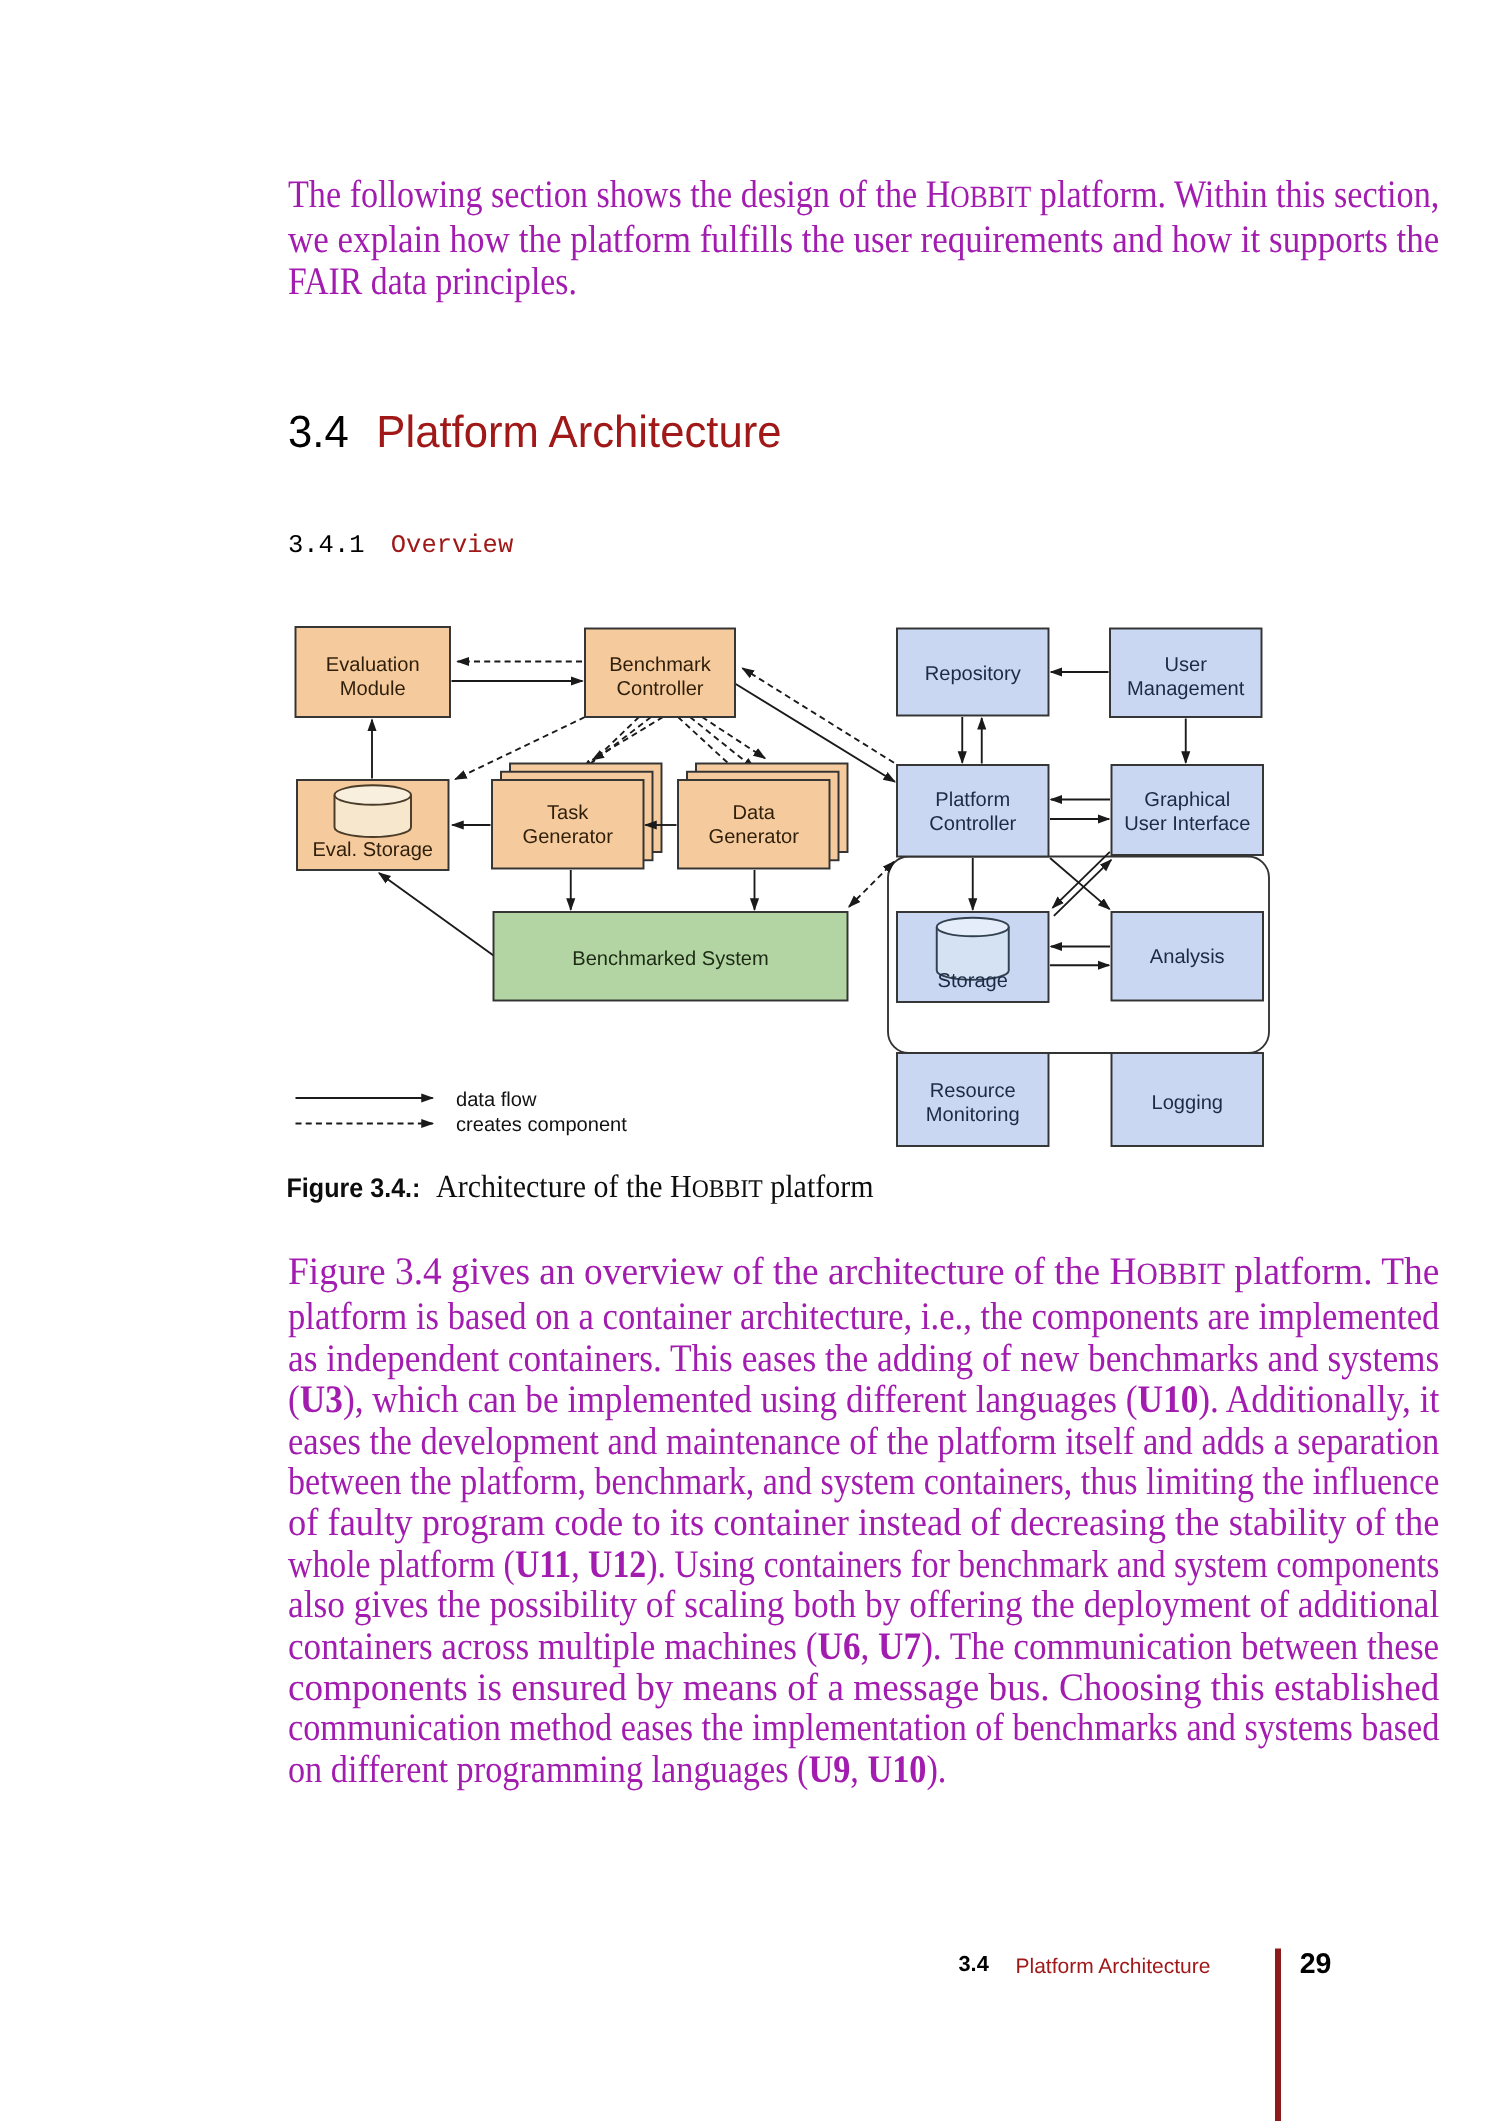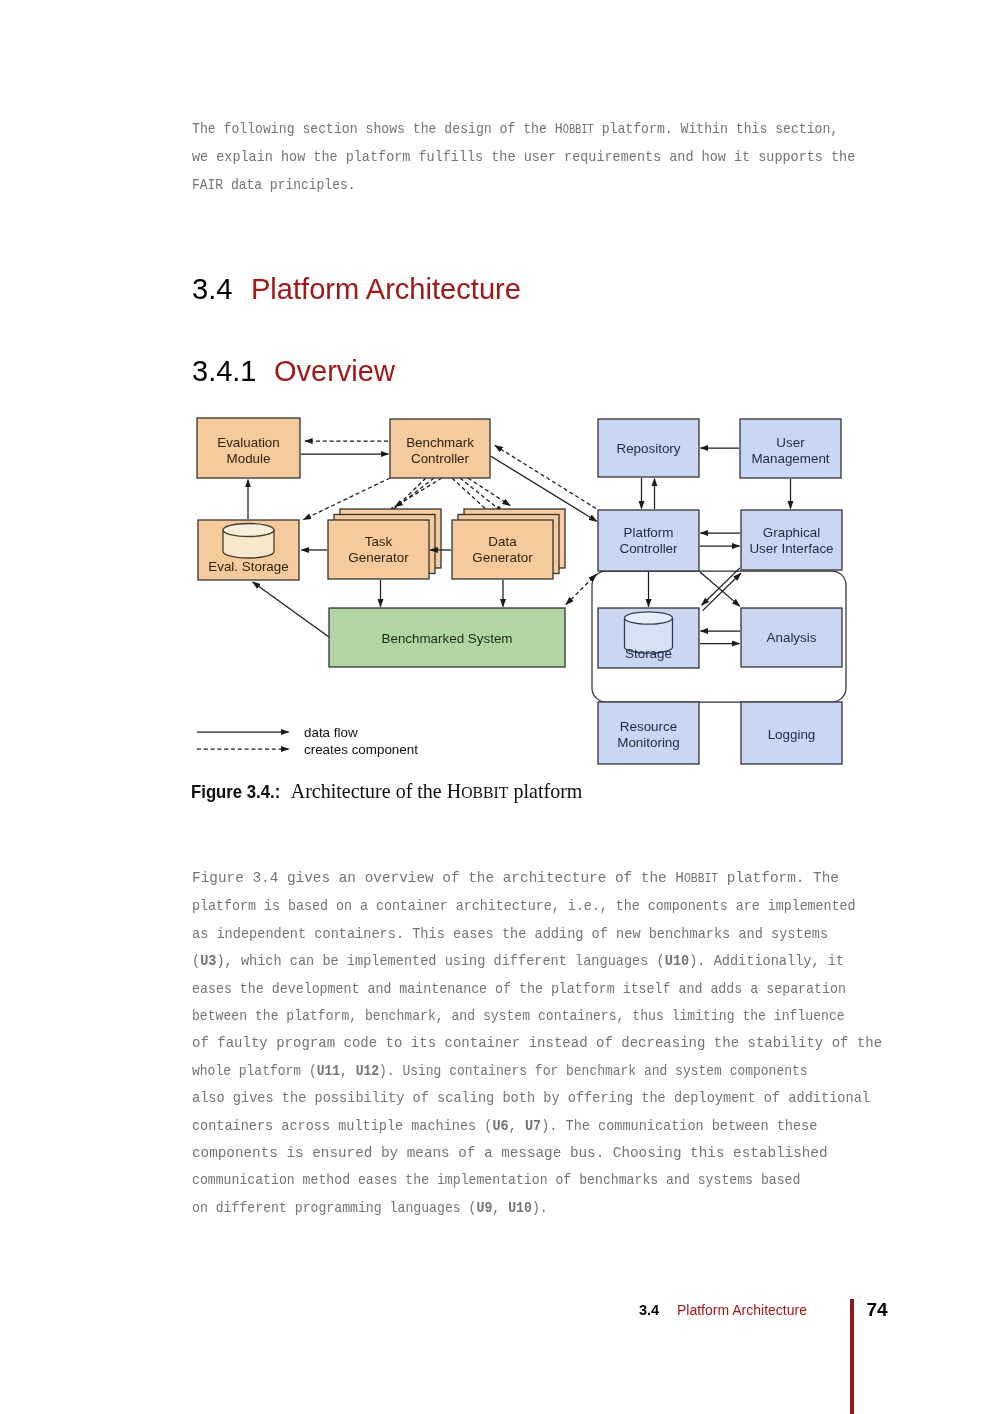--- a/index.html
+++ b/index.html
@@ -1,24 +1,24 @@
 <!DOCTYPE html>
 <html><head>
 <meta charset="utf-8">
 <style>
   html,body{margin:0;padding:0;}
   body{width:1000px;height:1414px;background:#ffffff;position:relative;overflow:hidden;
        font-family:"Liberation Serif", serif;}
   .abs{position:absolute;}
-  .para{width:760px;color:#737373;font-size:15px;line-height:27.4px;font-family:Liberation Mono, monospace;}
+  .para{width:760px;color:#a21caf;font-size:26px;line-height:27.4px;}
   .ln{white-space:nowrap;transform-origin:0 50%;}
   .sc2{font-size:0.79em;}
   .h1{font-family:"Liberation Sans", sans-serif;font-size:30px;color:#000;white-space:nowrap;transform-origin:0 50%;transform:scaleX(0.97);}
   .red{color:#A01818;}
-  .h2{font-family:Liberation Sans, sans-serif;font-size:29px;color:#000;white-space:nowrap;}
+  .h2{font-family:Liberation Mono, monospace;font-size:17px;color:#000;white-space:nowrap;}
   .cap{font-size:21.5px;color:#0d0d0d;white-space:nowrap;transform-origin:0 50%;transform:scaleX(0.93);}
   .capb{font-family:"Liberation Sans", sans-serif;font-weight:bold;font-size:18px;margin-right:7px;}
   .foot{font-family:"Liberation Sans", sans-serif;white-space:nowrap;}
   #p1l1{transform:scaleX(0.8761);}
   #p1l2{transform:scaleX(0.8986);}
   #p1l3{transform:scaleX(0.8650);}
   #p2l01{transform:scaleX(0.9589);}
   #p2l02{transform:scaleX(0.8882);}
   #p2l03{transform:scaleX(0.9060);}
   #p2l04{transform:scaleX(0.9054);}
@@ -160,32 +160,32 @@
     <g fill="#111111" text-anchor="start">
       <text x="304" y="737">data flow</text>
       <text x="304" y="754">creates component</text>
     </g>
   </g>
 </svg>
 </div>
 
 <div class="abs cap" style="left:191px;top:778.5px;"><span class="capb">Figure 3.4.:</span> Architecture of the H<span class="sc2">OBBIT</span> platform</div>
 
-<div class="abs para" style="left:192px;top:865px;">
+<div class="abs para" style="left:192px;top:834px;">
   <div class="ln" id="p2l01">Figure 3.4 gives an overview of the architecture of the H<span class="sc2">OBBIT</span> platform. The</div>
   <div class="ln" id="p2l02">platform is based on a container architecture, i.e., the components are implemented</div>
   <div class="ln" id="p2l03">as independent containers. This eases the adding of new benchmarks and systems</div>
   <div class="ln" id="p2l04">(<b>U3</b>), which can be implemented using different languages (<b>U10</b>). Additionally, it</div>
   <div class="ln" id="p2l05">eases the development and maintenance of the platform itself and adds a separation</div>
   <div class="ln" id="p2l06">between the platform, benchmark, and system containers, thus limiting the influence</div>
   <div class="ln" id="p2l07">of faulty program code to its container instead of decreasing the stability of the</div>
   <div class="ln" id="p2l08">whole platform (<b>U11</b>, <b>U12</b>). Using containers for benchmark and system components</div>
   <div class="ln" id="p2l09">also gives the possibility of scaling both by offering the deployment of additional</div>
   <div class="ln" id="p2l10">containers across multiple machines (<b>U6</b>, <b>U7</b>). The communication between these</div>
   <div class="ln" id="p2l11">components is ensured by means of a message bus. Choosing this established</div>
   <div class="ln" id="p2l12">communication method eases the implementation of benchmarks and systems based</div>
   <div class="ln" id="p2l13">on different programming languages (<b>U9</b>, <b>U10</b>).</div>
 </div>
 
 <div class="abs foot" style="left:639px;top:1301.5px;font-size:14.5px;"><b>3.4</b></div>
 <div class="abs foot red" style="left:677px;top:1301.5px;font-size:14px;">Platform Architecture</div>
 <div class="abs" style="left:850.4px;top:1299px;width:3.8px;height:115px;background:#8E1B1B;"></div>
-<div class="abs foot" style="left:866.5px;top:1298.5px;font-size:19px;font-weight:bold;">74</div>
+<div class="abs foot" style="left:866.5px;top:1298.5px;font-size:19px;font-weight:bold;">29</div>
 
 </body></html>

